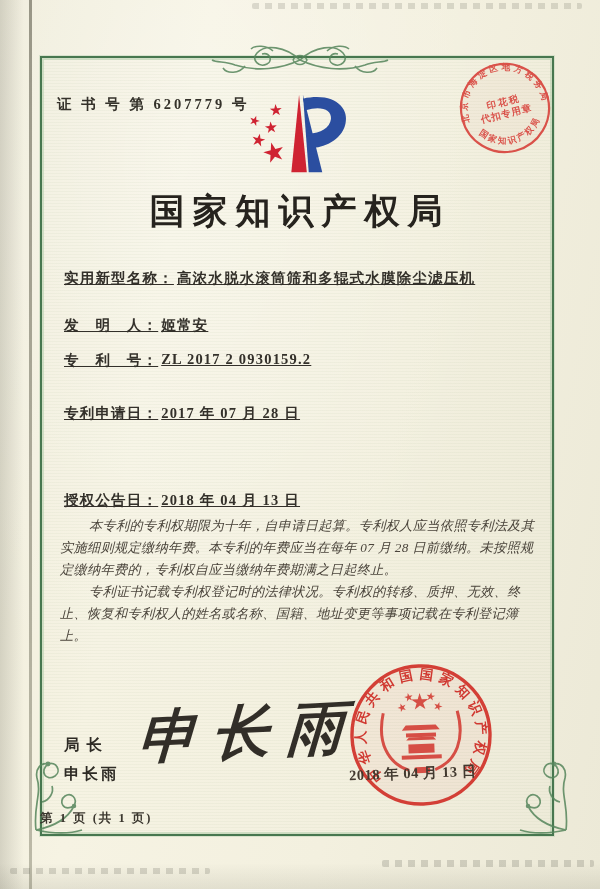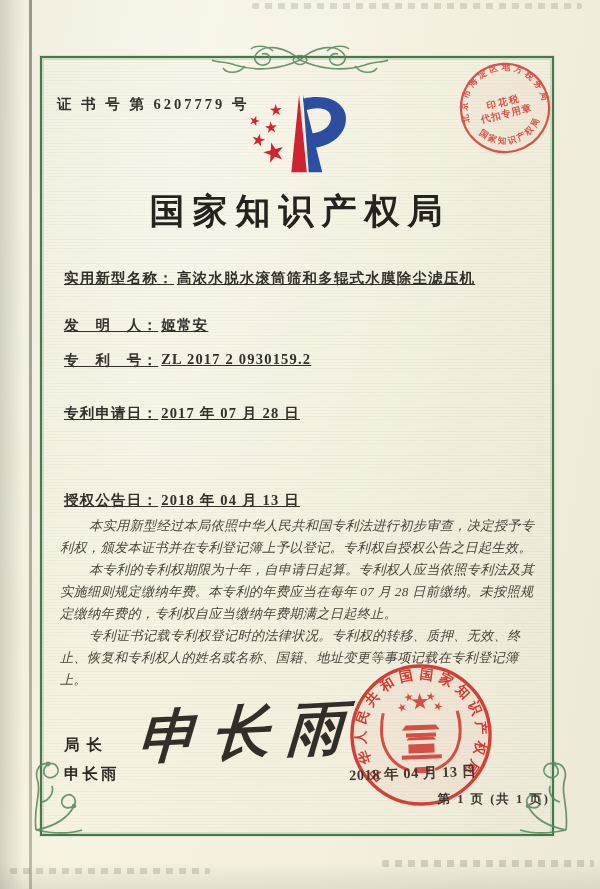--- a/index.html
+++ b/index.html
@@ -58,21 +58,21 @@
     font-style:italic;letter-spacing:16px;color:#221e19;opacity:.92;
     transform:rotate(-3deg) skewX(-6deg);white-space:nowrap;}
 
   .seal{position:absolute;left:346px;top:660px;width:150px;height:150px;
     transform:rotate(-2deg);opacity:.95;}
   .seal-date{position:absolute;left:349px;top:764px;font-size:14.5px;font-weight:700;
     color:#42392f;letter-spacing:.5px;transform:rotate(-2deg);white-space:nowrap;z-index:5;}
   .tax-stamp{position:absolute;left:455px;top:58px;width:100px;height:100px;
     transform:rotate(-14deg);opacity:.92;}
 
-  .footer-page{position:absolute;left:40px;top:791px;width:510px;text-align:right;
+  .footer-page{position:absolute;left:40px;top:810px;width:510px;text-align:left;
     font-size:12.5px;letter-spacing:2px;color:#3b372f;font-weight:600;}
 </style>
 </head>
 <body>
 
 <div id="canvas">
 
   <div class="edge-left"></div>
   <div class="edge-line"></div>
   <div class="ghost g1"></div>
@@ -162,21 +162,20 @@
   <div class="field f3">
     <span class="lbl">专利申请日：</span>
     <span class="val">2017 年 07 月 28 日</span>
   </div>
   <div class="field f5">
     <span class="lbl">授权公告日：</span>
     <span class="val">2018 年 04 月 13 日</span>
   </div>
 
   <div class="body-text">
-    <p>本实用新型经过本局依照中华人民共和国专利法进行初步审查，决定授予专利权，颁发本证书并在专利登记簿上予以登记。专利权自授权公告之日起生效。</p>
     <p>本专利的专利权期限为十年，自申请日起算。专利权人应当依照专利法及其实施细则规定缴纳年费。本专利的年费应当在每年 07 月 28 日前缴纳。未按照规定缴纳年费的，专利权自应当缴纳年费期满之日起终止。</p>
     <p>专利证书记载专利权登记时的法律状况。专利权的转移、质押、无效、终止、恢复和专利权人的姓名或名称、国籍、地址变更等事项记载在专利登记簿上。</p>
   </div>
 
   <div class="sig-title">局长</div>
   <div class="sig-name">申长雨</div>
   <div class="signature">申长雨</div>
 
   <div class="seal">
     <svg viewBox="0 0 150 150" width="150" height="150">

